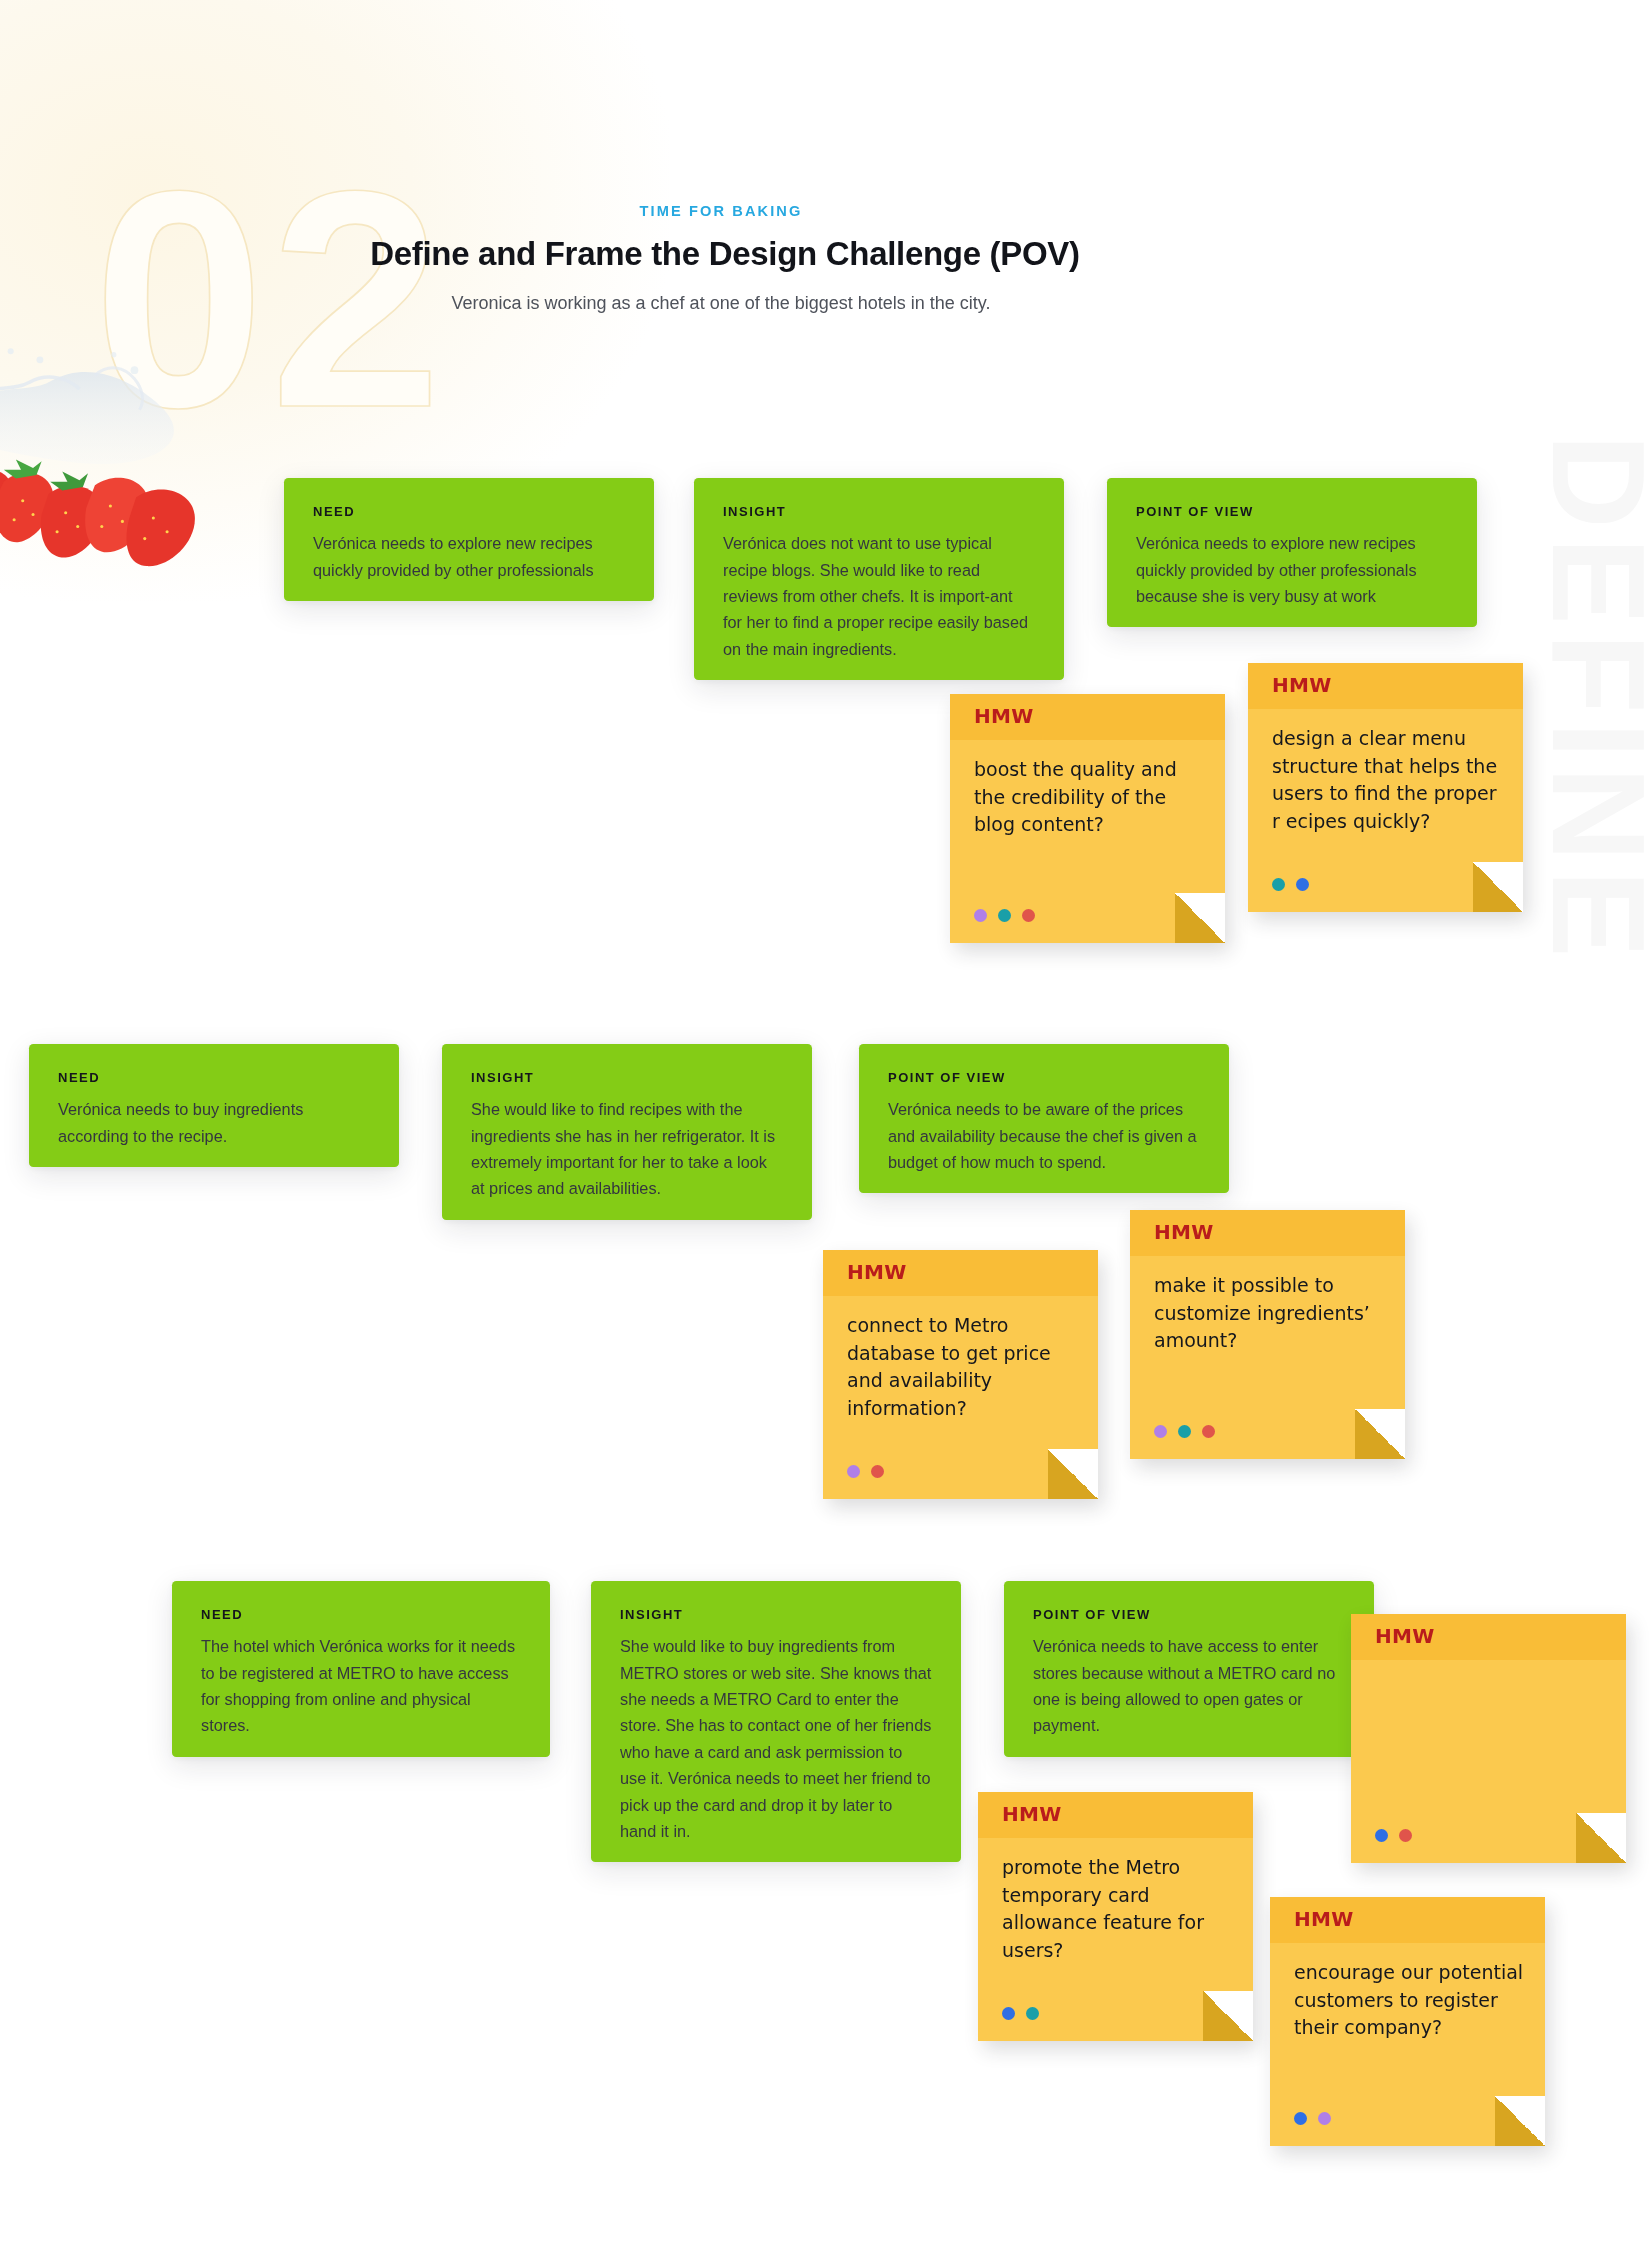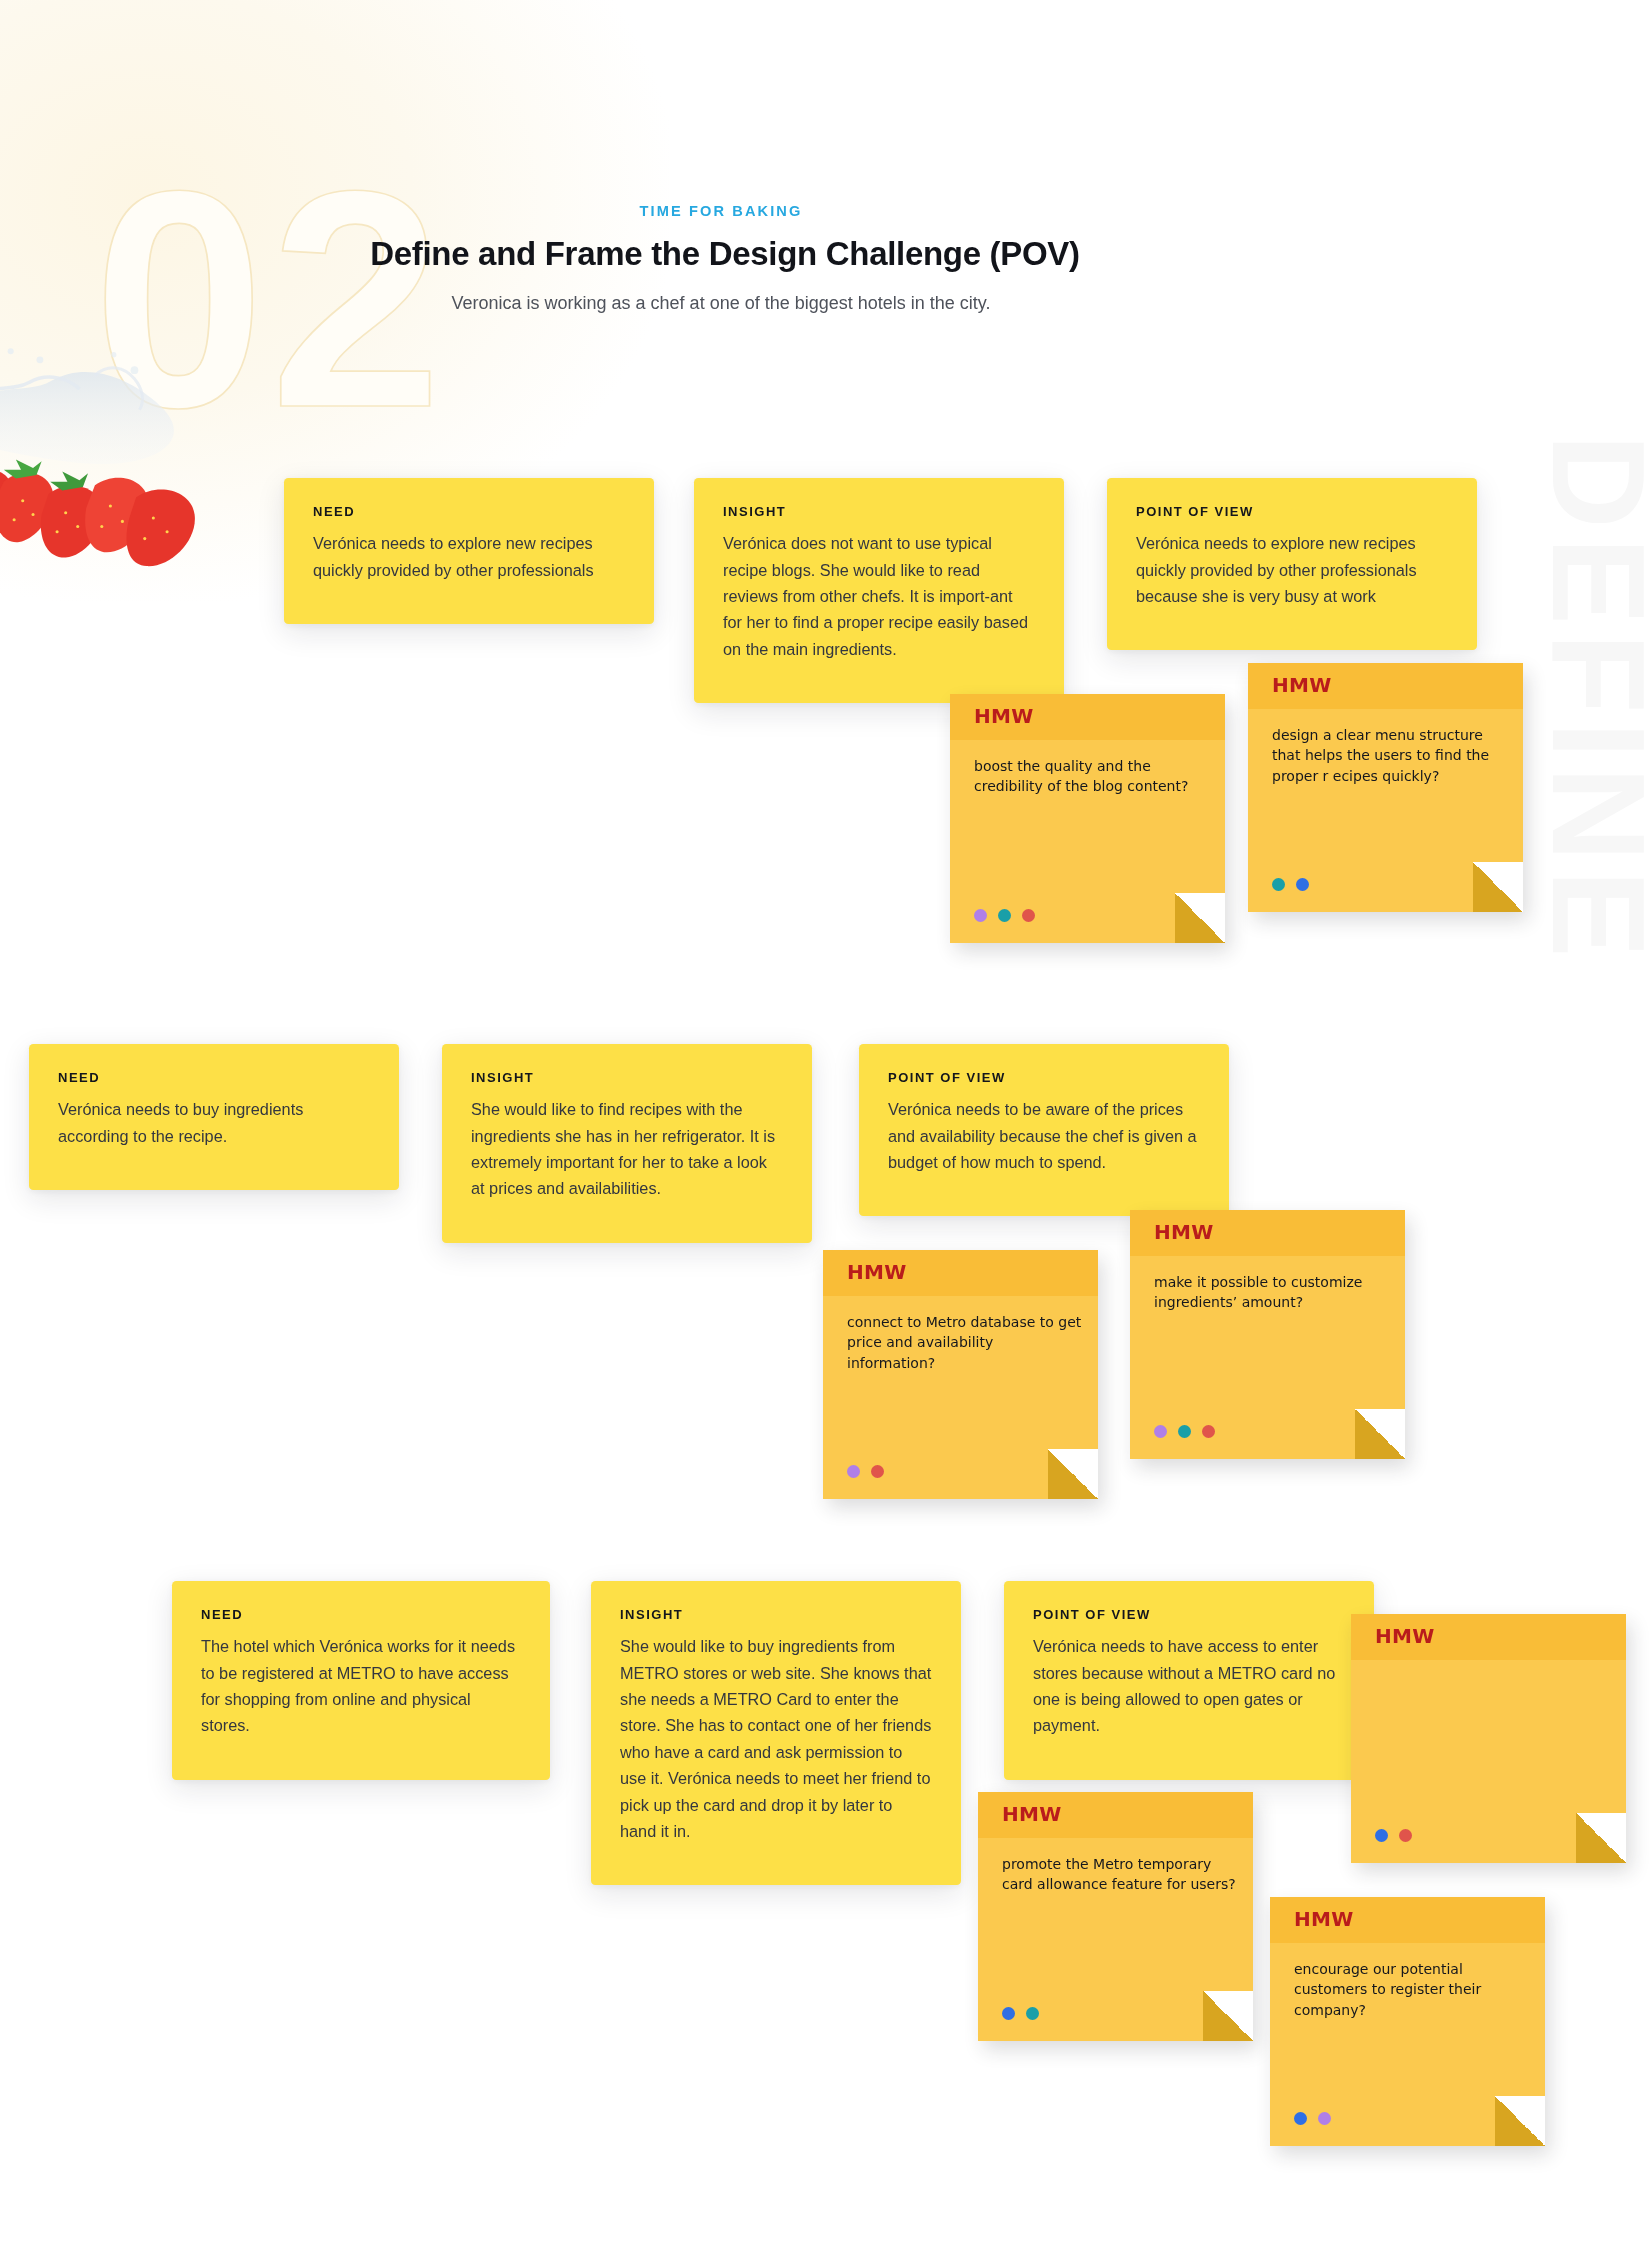--- a/index.html
+++ b/index.html
@@ -91,24 +91,24 @@
     color: #12141a;
     margin-bottom: 16.3px;
     margin-left: 8px;
   }
 
   .subhead { font-size: 18px; font-weight: 400; color: #4e525b; margin-top: 20px; }
 
   
   .card {
     position: absolute;
-    background: #fde047;
+    background: #84cc16;
     border-radius: 4.3px;
     box-shadow: 0 8.6px 29px rgba(26,30,44,0.11), 0 1.7px 6px rgba(26,30,44,0.05);
-    padding: 26px 29px 41px 29px;
+    padding: 26px 29px 18px 29px;
   }
 
   .card-label {
     font-size: 13px;
     font-weight: 700;
     letter-spacing: 1.5px;
     color: #14161c;
     text-transform: uppercase;
     margin-bottom: 11.2px;
   }
@@ -139,21 +139,21 @@
     font-size: 20px;
     font-weight: 700;
     color: #b91c1c;
     letter-spacing: 0.3px;
   }
 
   .sticky .body {
     position: absolute;
     left: 24px; top: 62px;
     right: 15.5px;
-    font-size: 14px;
+    font-size: 19px;
     line-height: 1.46;
     color: #15171d;
   }
 
   .sticky .dots {
     position: absolute;
     left: 24px;
     bottom: 20.6px;
     display: flex;
     gap: 11.2px;

